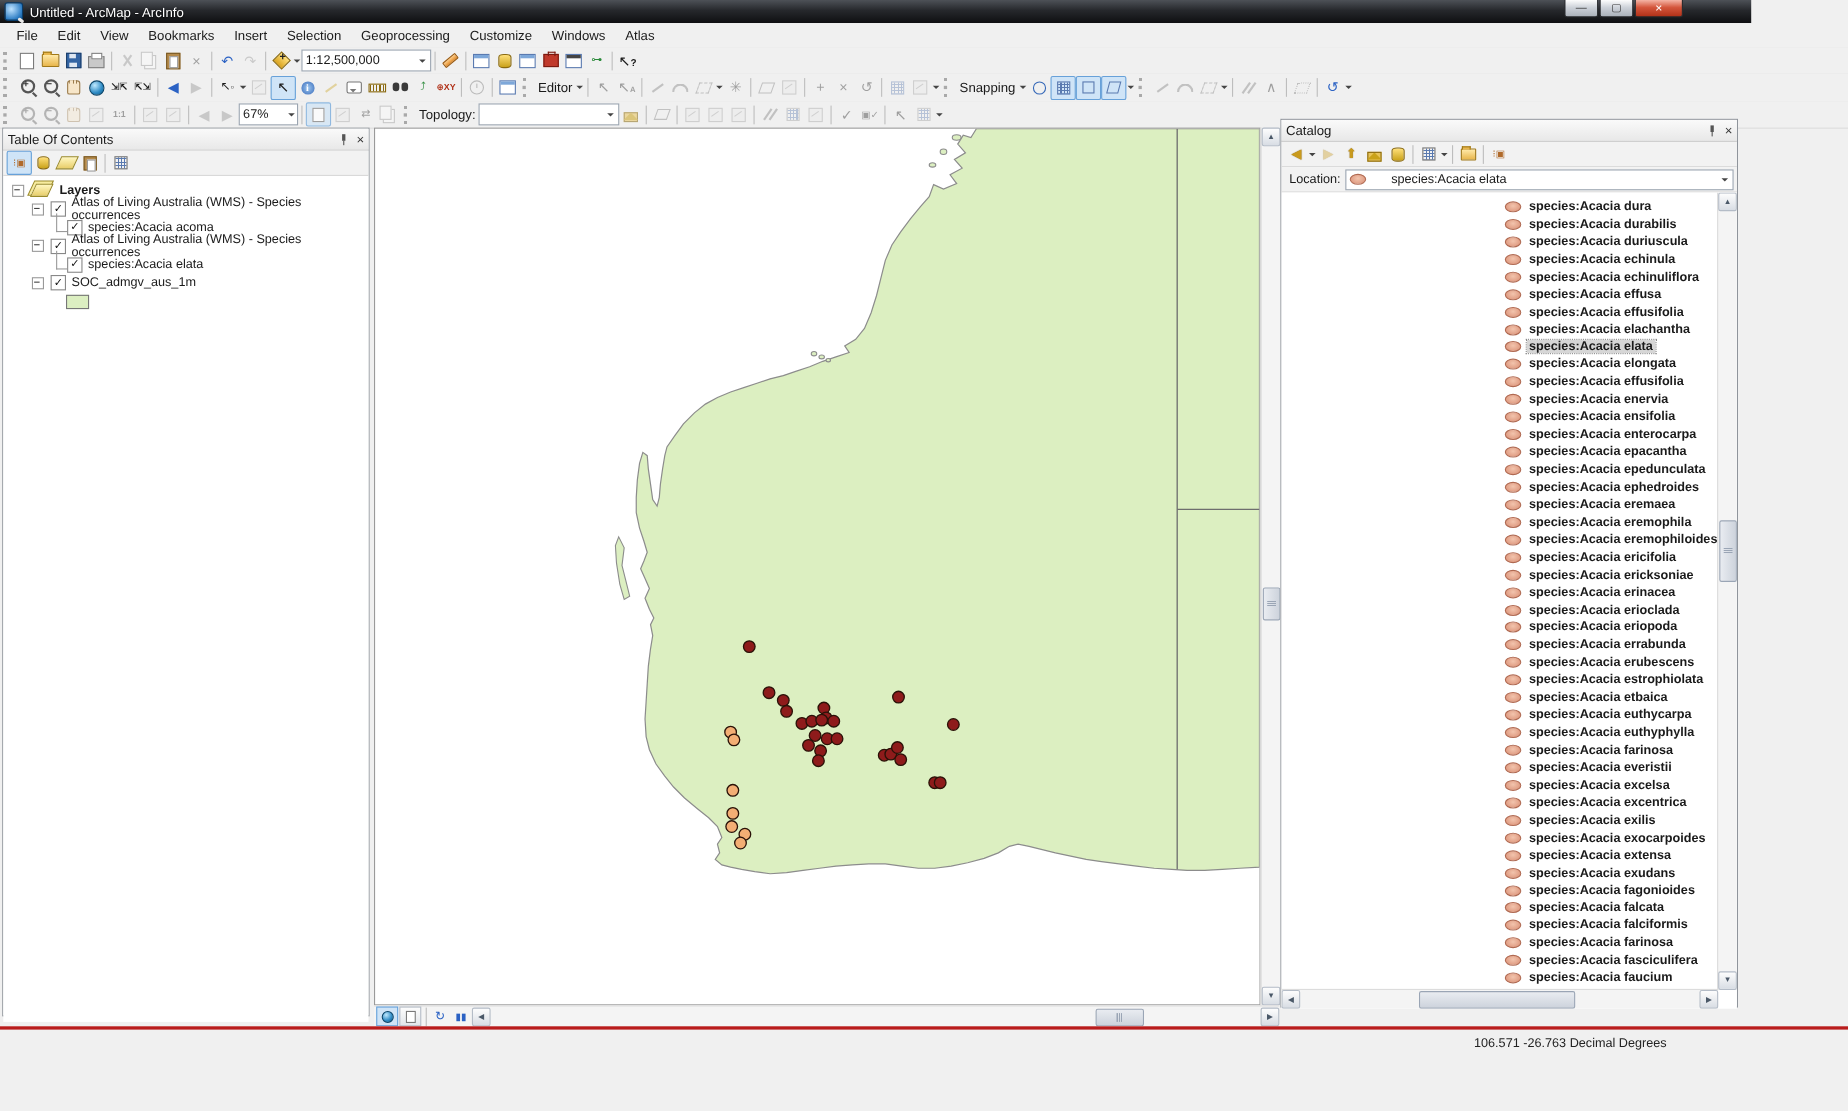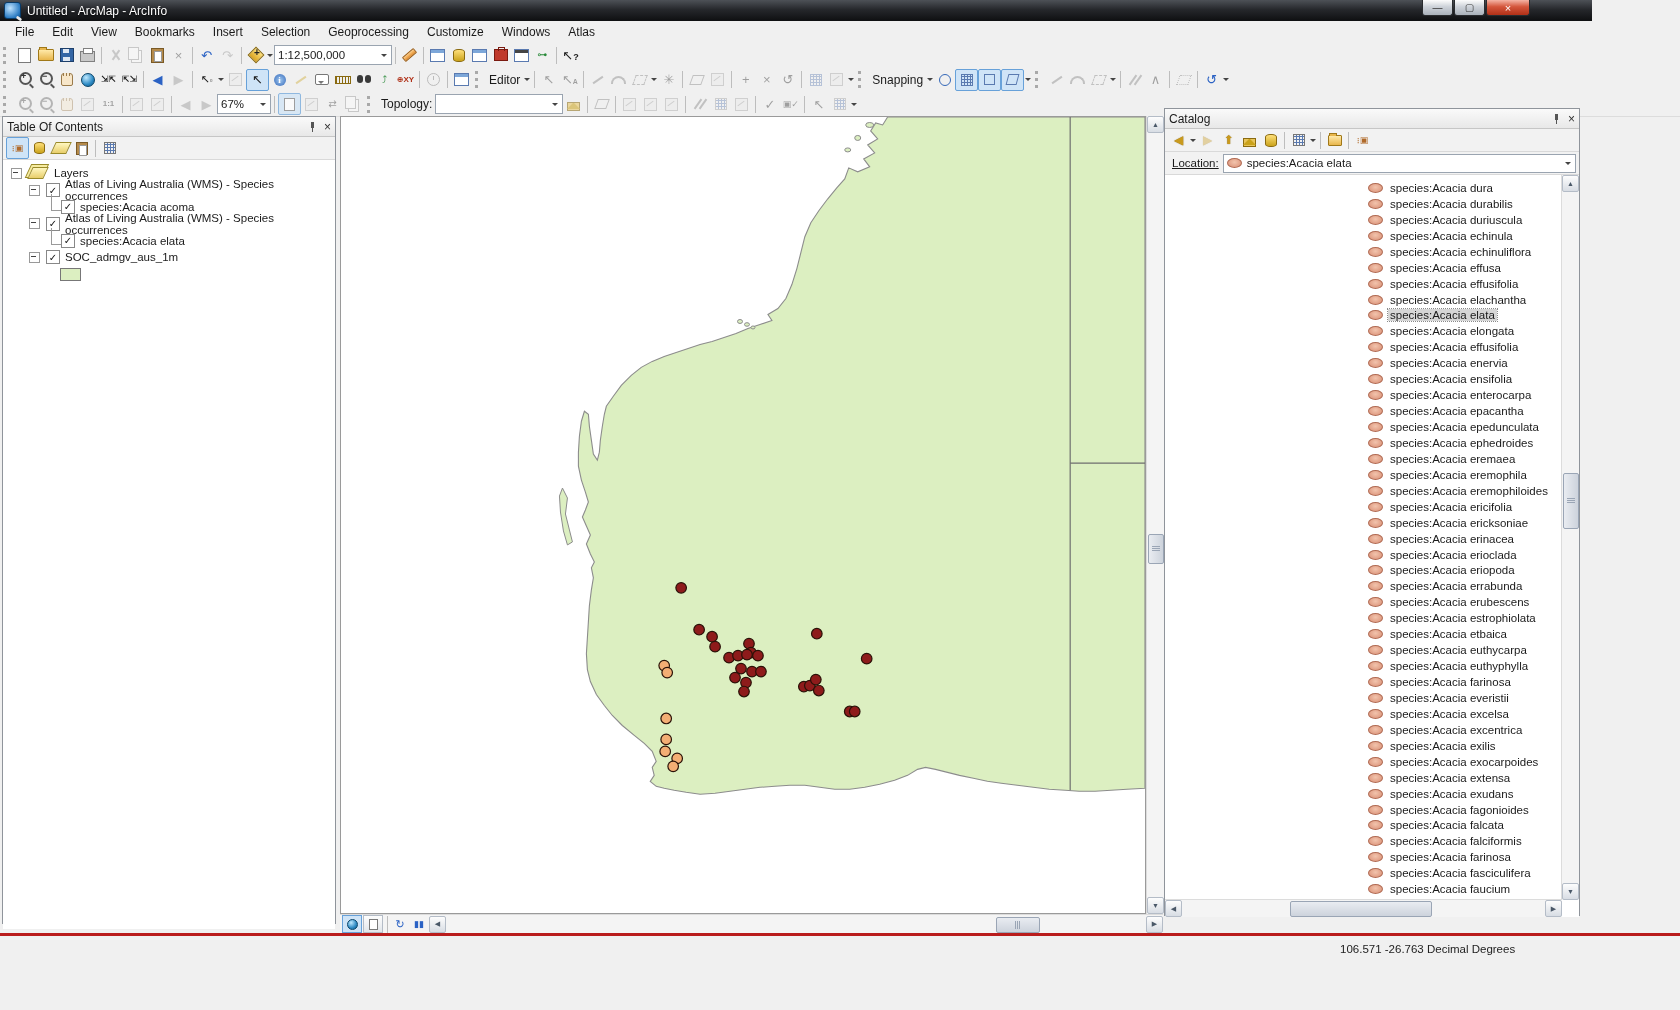--- a/index.html
+++ b/index.html
@@ -18,21 +18,21 @@
   .menubar{left:0;top:21px;width:1680px;height:22px;background:#f0f0f0;border-bottom:1px solid #e2e2e2;display:flex;align-items:center;padding-left:6px;}
   .mitem{padding:0 9px;line-height:22px;font-size:12px;}
   
   .tbrow{left:0;width:1680px;background:#f0f0f0;display:flex;align-items:center;border-bottom:1px solid #dcdcdc;}
   .grip{width:5px;height:17px;margin:0 3px;border-left:3px dotted #a9a9a9;}
   .sep{width:1px;height:17px;background:#bdbdbd;margin:0 3px;}
   .ti{width:21px;height:20px;display:flex;align-items:center;justify-content:center;position:relative;flex:none;}
   .ti.on{border:1px solid #67a1d9;background:#cfe4f7;border-radius:2px;}
   .g{opacity:.38;}
   .caret{width:0;height:0;border:3px solid transparent;border-top-color:#444;margin:3px 1px 0 1px;flex:none;}
-  .combo{height:18px;background:#fff;border:1px solid #9aa4b0;display:flex;align-items:center;padding:0 3px;font-size:11.5px;flex:none;}
+  .combo{height:18px;background:#fff;border:1px solid #9aa4b0;display:flex;align-items:center;padding:0 3px;font-size:11.5px;flex:none;gap:18px;}
   .combo .caret{margin-left:auto;}
   .tlabel{font-size:12px;margin:0 3px;flex:none;}
   
   .pg{width:11px;height:13px;background:#fff;border:1px solid #7a7a7a;}
   .fold{width:14px;height:10px;background:linear-gradient(#ffe9a8,#e8b64c);border:1px solid #a07818;border-radius:1px;position:relative;}
   .fold::before{content:"";position:absolute;top:-3px;left:0;width:6px;height:2px;background:#e8b64c;border:1px solid #a07818;border-bottom:none;}
   .disk{width:12px;height:12px;background:#3465a4;border:1px solid #1d3f6b;position:relative;}
   .disk::before{content:"";position:absolute;left:2px;top:0;width:6px;height:4px;background:#dfe7f2;}
   .disk::after{content:"";position:absolute;left:2px;bottom:0;width:7px;height:4px;background:#dfe7f2;}
   .prn{width:13px;height:9px;background:#c9c9c9;border:1px solid #808080;position:relative;margin-top:3px;}
@@ -509,21 +509,21 @@
       </span>
     <span class="sep"></span>
     <span class="ti">
         <span class="grid9" style="border-color:#777;"></span>
       </span>
   </div>
   <div class="toctree" style="height:calc(100% - 42px);padding-top:5px;">
     <div class="trow">
       <span class="expander" style="margin-left:8px;"></span>
       <span class="layersicon" style="margin-left:8px;"></span>
-      <span style="margin-left:8px;font-weight:normal;">Layers</span>
+      <span style="margin-left:8px;font-weight:bold;">Layers</span>
     </div>
     <div class="trow">
       <span class="expander" style="margin-left:26px;"></span>
       <span class="cbx" style="margin-left:6px;">✓</span>
       <span style="margin-left:5px;">Atlas of Living Australia (WMS) - Species occurrences</span>
     </div>
     <div class="trow">
       <span class="conn" style="margin-left:48px;"></span>
       <span class="cbx">✓</span>
       <span style="margin-left:5px;">species:Acacia acoma</span>
@@ -664,29 +664,29 @@
     <span class="sep"></span>
     <span class="ti">
         <span class="fold" style="width:12px;height:9px;"></span>
       </span>
     <span class="sep"></span>
     <span class="ti">
         <span class="chr" style="font-size:9px;color:#b06a2a;">⁝▣</span>
       </span>
   </div>
   <div style="height:22px;display:flex;align-items:center;padding:0 3px;background:#f2f2f2;border-bottom:1px solid #d9d9d9;">
-    <span style="margin:0 4px;text-decoration:underline;">Location:</span>
+    <span style="margin:0 4px;">Location:</span>
     <div class="combo" style="flex:1;height:17px;">
       <span class="sp-ic" style="margin-right:5px;"></span>
       <span>species:Acacia elata</span>
       <span class="caret"></span>
     </div>
   </div>
   <div style="position:relative;height:calc(100% - 64px);overflow:hidden;background:#fff;">
-    <div style="padding-top:5px;">
+    <div style="padding-top:5px;font-weight:bold;">
         <div class="crow">
           <span class="sp-ic"></span>
           <span class="clb">species:Acacia dura</span>
         </div>
         <div class="crow">
           <span class="sp-ic"></span>
           <span class="clb">species:Acacia durabilis</span>
         </div>
         <div class="crow">
           <span class="sp-ic"></span>

